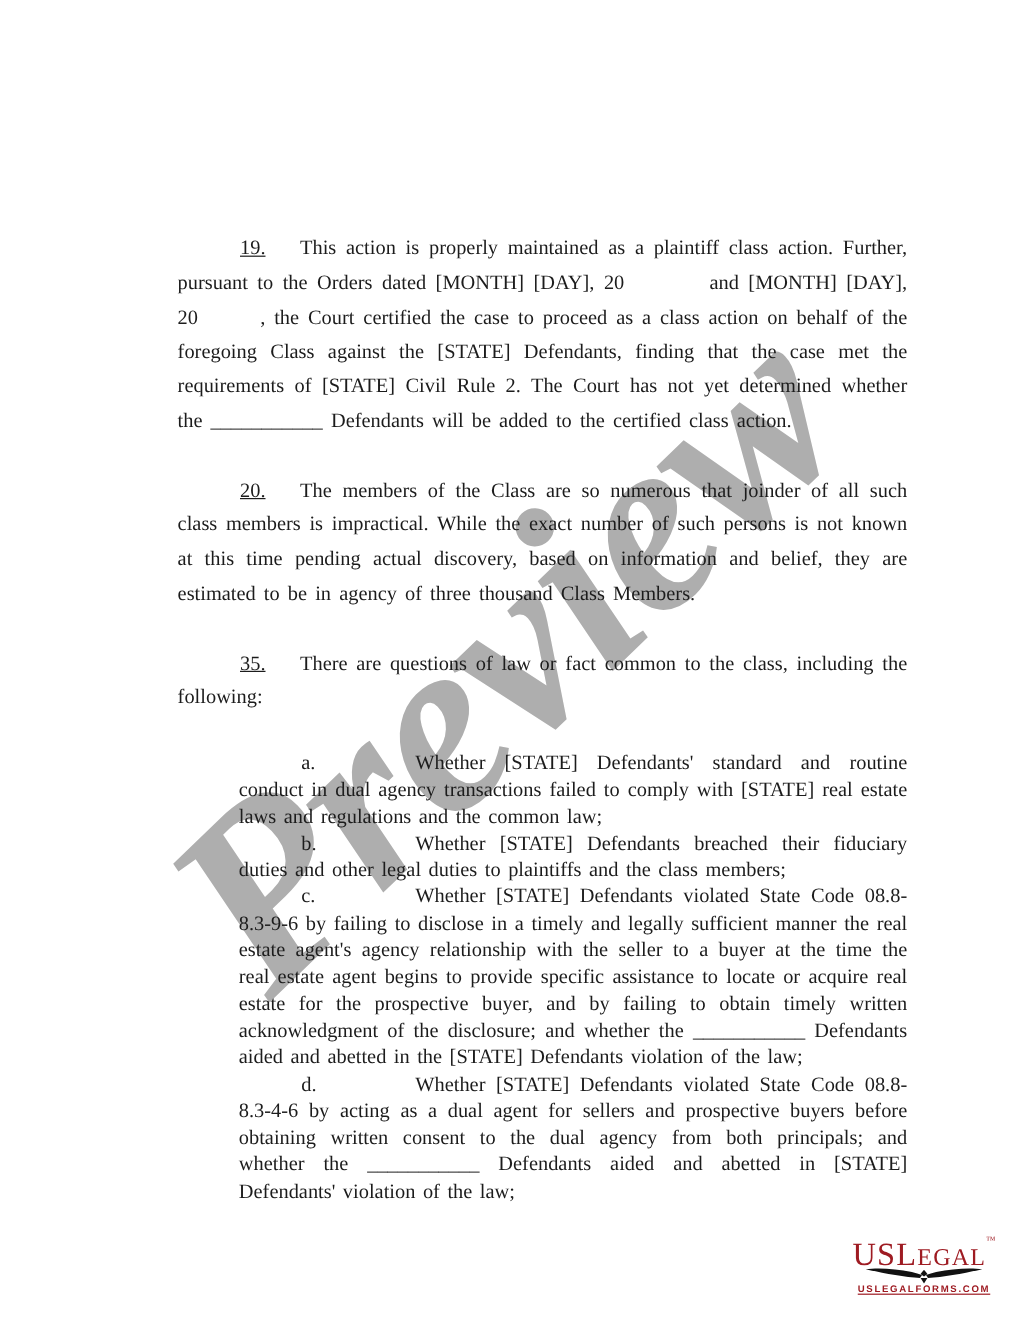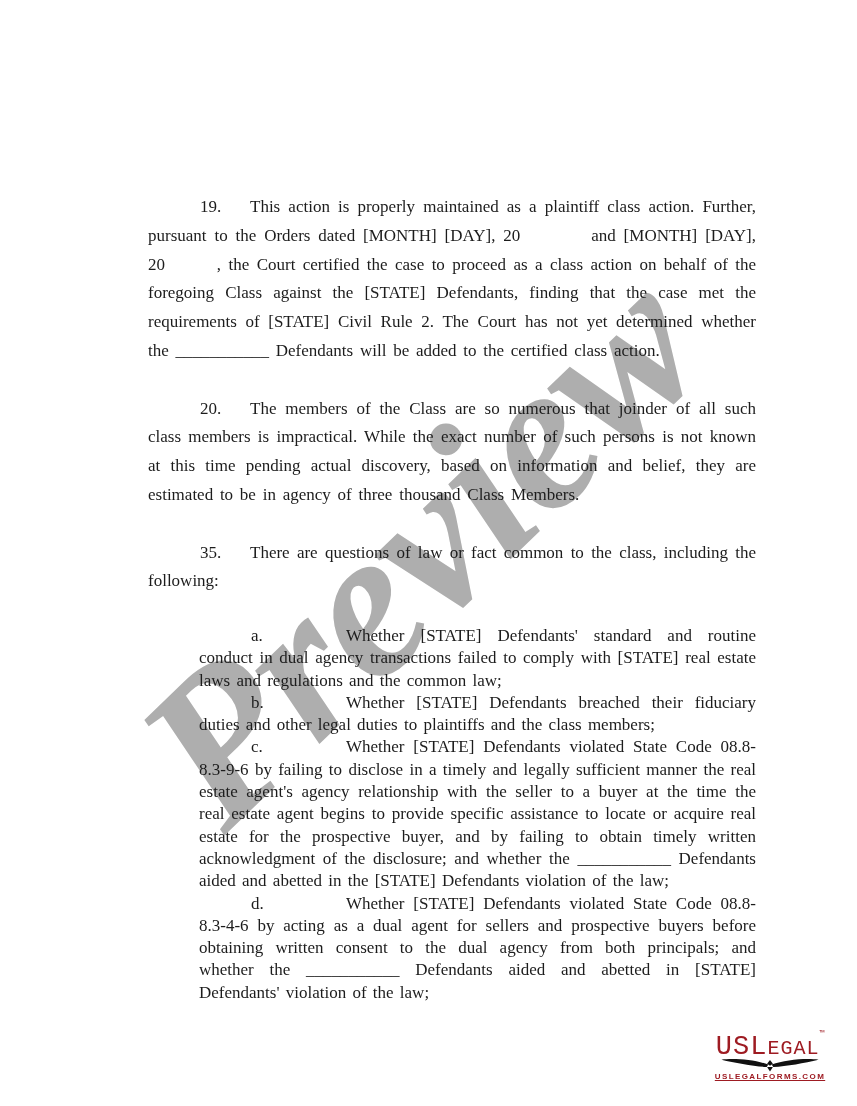--- a/index.html
+++ b/index.html
@@ -37,20 +37,21 @@
     margin:0 0 28.8px 0;
     line-height:28.8px;
     text-align:justify;
     text-indent:52px;
     word-spacing:2.5px;
   }
   .pnum{
     display:inline-block;
     width:50px;
     text-indent:0;
+    text-decoration:underline;
   }
   .subitems{
     margin-left:51px;
     width:557px;
   }
   .sub{
     margin:0;
     line-height:22.3px;
     text-align:justify;
     text-indent:52px;
@@ -65,21 +66,21 @@
   .logo{
     position:absolute;
     left:708px;top:1030px;
     width:124px;
     z-index:1;
     text-align:center;
     line-height:1;
   }
   .logo-wordmark{
     color:#9e1b22;
-    font-family:Liberation Mono, monospace;
+    font-family:Liberation Serif, serif;
     white-space:nowrap;
     letter-spacing:1px;
   }
   .logo-lg{font-size:27px;}
   .logo-sm{font-size:20px;}
   .logo-tm{
     font-size:8px;
     vertical-align:18px;
     letter-spacing:0;
   }

